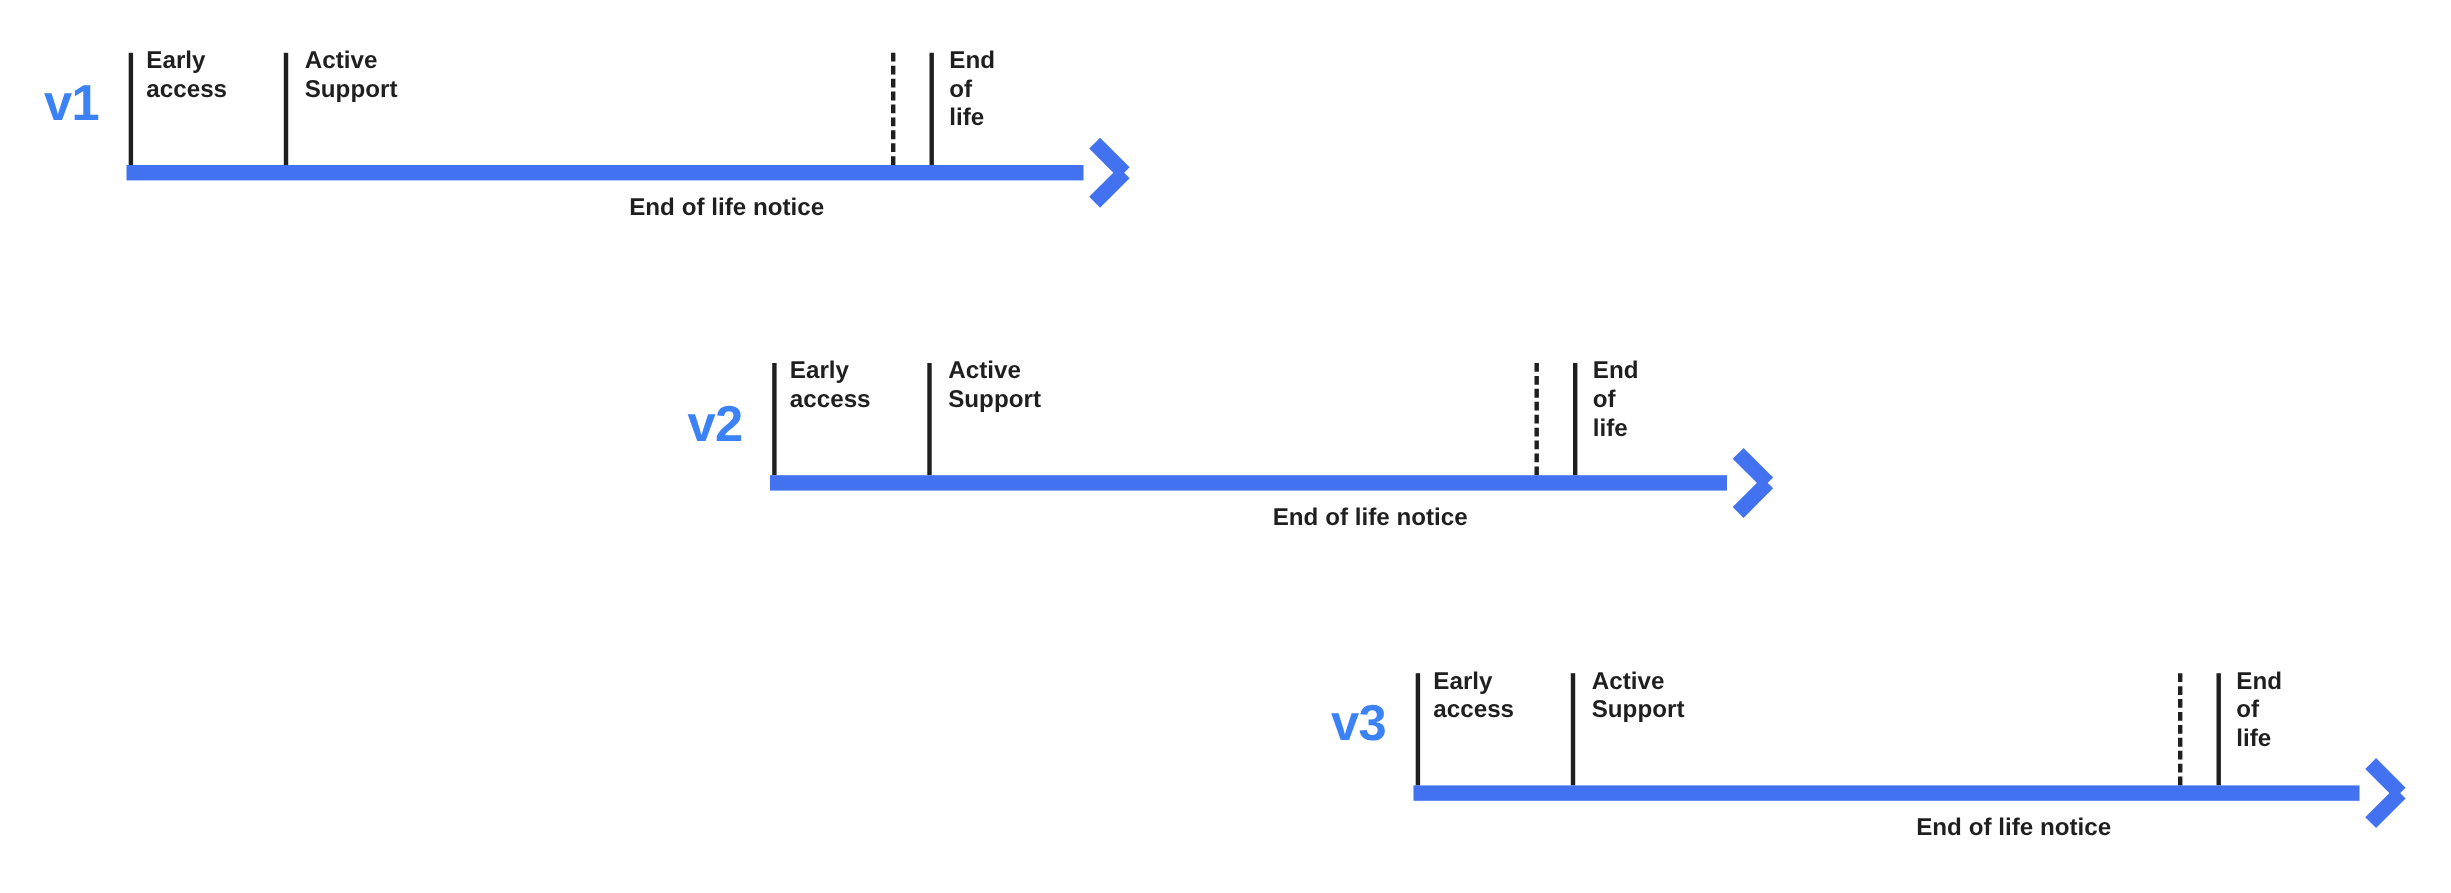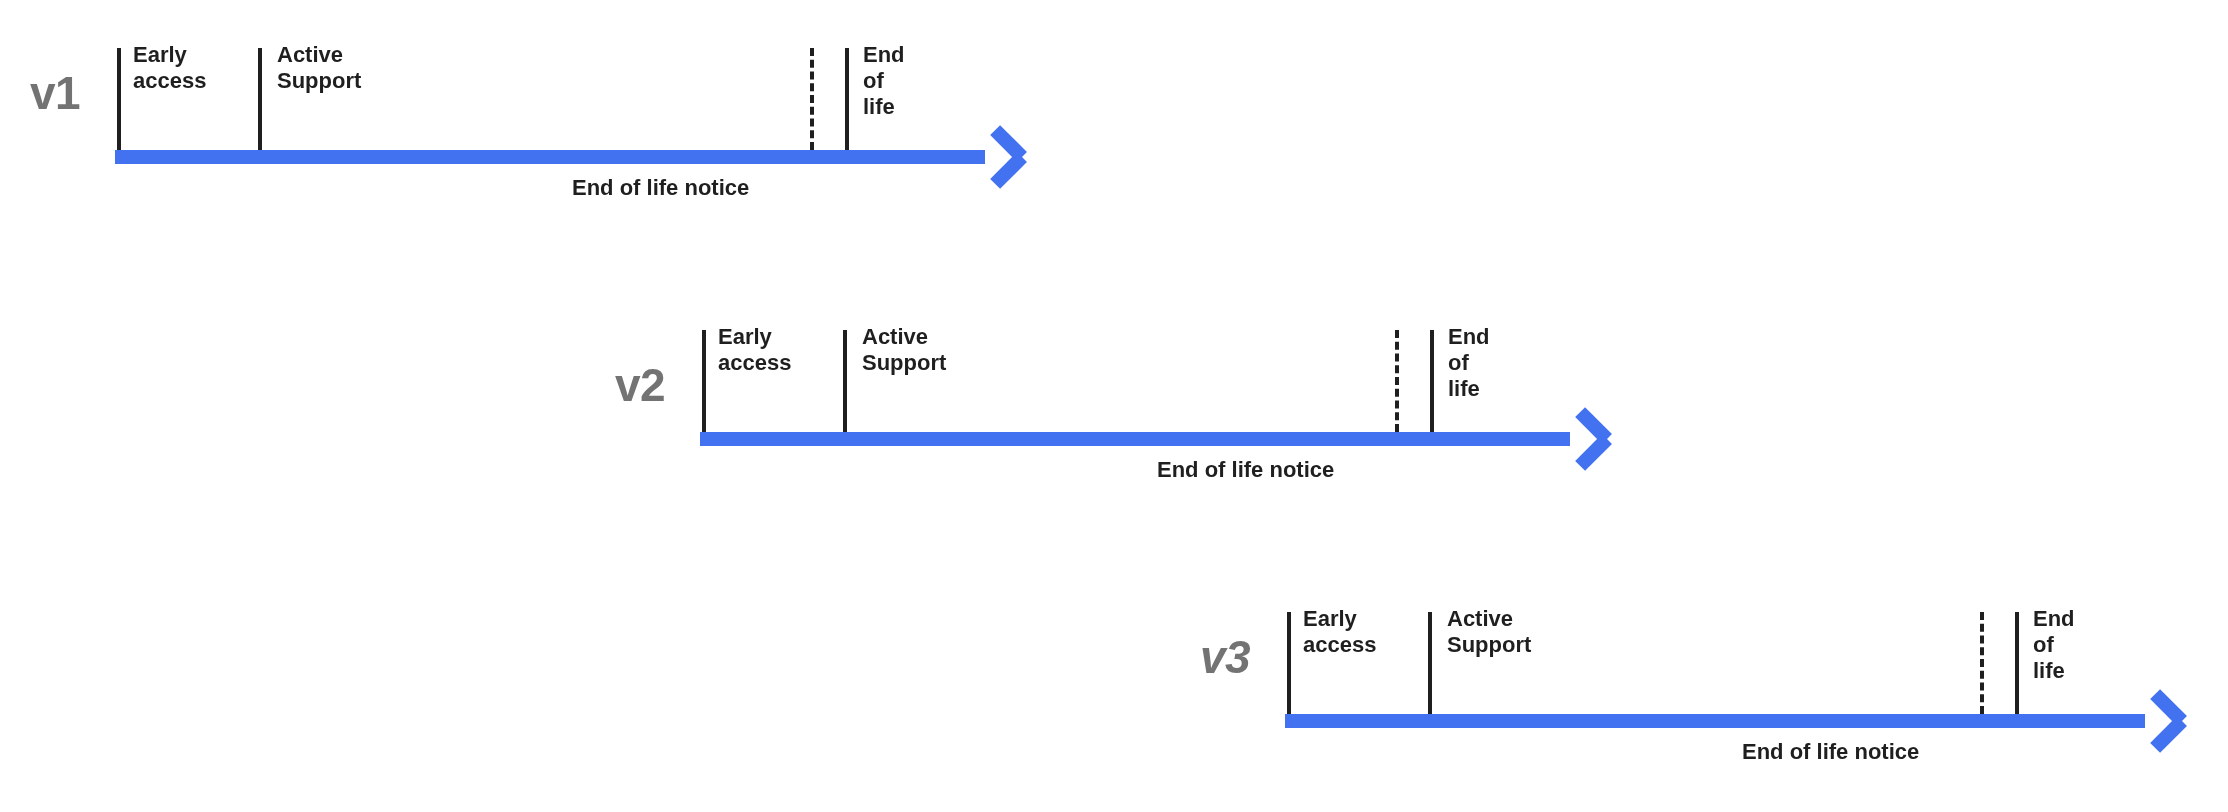--- a/index.html
+++ b/index.html
@@ -30,23 +30,23 @@
     top: 0;
   }
 
   
   .version-label {
     position: absolute;
     font-size: 46px;
     font-weight: 700;
     line-height: 1;
     letter-spacing: -0.5px;
-    color: #737373;
+    color: #3b82f6;
     white-space: nowrap;
-    text-align: left;
+    text-align: center;
   }
 
   
   .lifetime-bar {
     position: absolute;
     height: 14px;
     background: #4272F0;
   }
 
   
@@ -151,14 +151,14 @@
         <div class="chev down" style="background: rgb(66, 114, 240); margin-top: -7px; left: 0px; top: 0px; transform: rotate(135deg); transform-origin: 0px 50%;"></div>
       </div>
       <div class="phase-label" style="left: 1303px; top: 606px;">Early
 access</div>
       <div class="phase-label" style="left: 1447px; top: 606px;">Active Support</div>
       <div class="phase-label" style="left: 2033px; top: 606px;">End of life</div>
       <div class="notice-label" style="left: 1742px; top: 739px;">End of life notice</div>
     </div>
     <div class="version-label" style="left: 30px; width: 70px; top: 70px;">v1</div>
     <div class="version-label" style="left: 615px; width: 70px; top: 352px; margin-top: 10px;">v2</div>
-    <div class="version-label" style="left: 1200px; width: 70px; top: 634px; font-style: italic;">v3</div>
+    <div class="version-label" style="left: 1200px; width: 70px; top: 634px;">v3</div>
   </div>
 
 </body></html>

